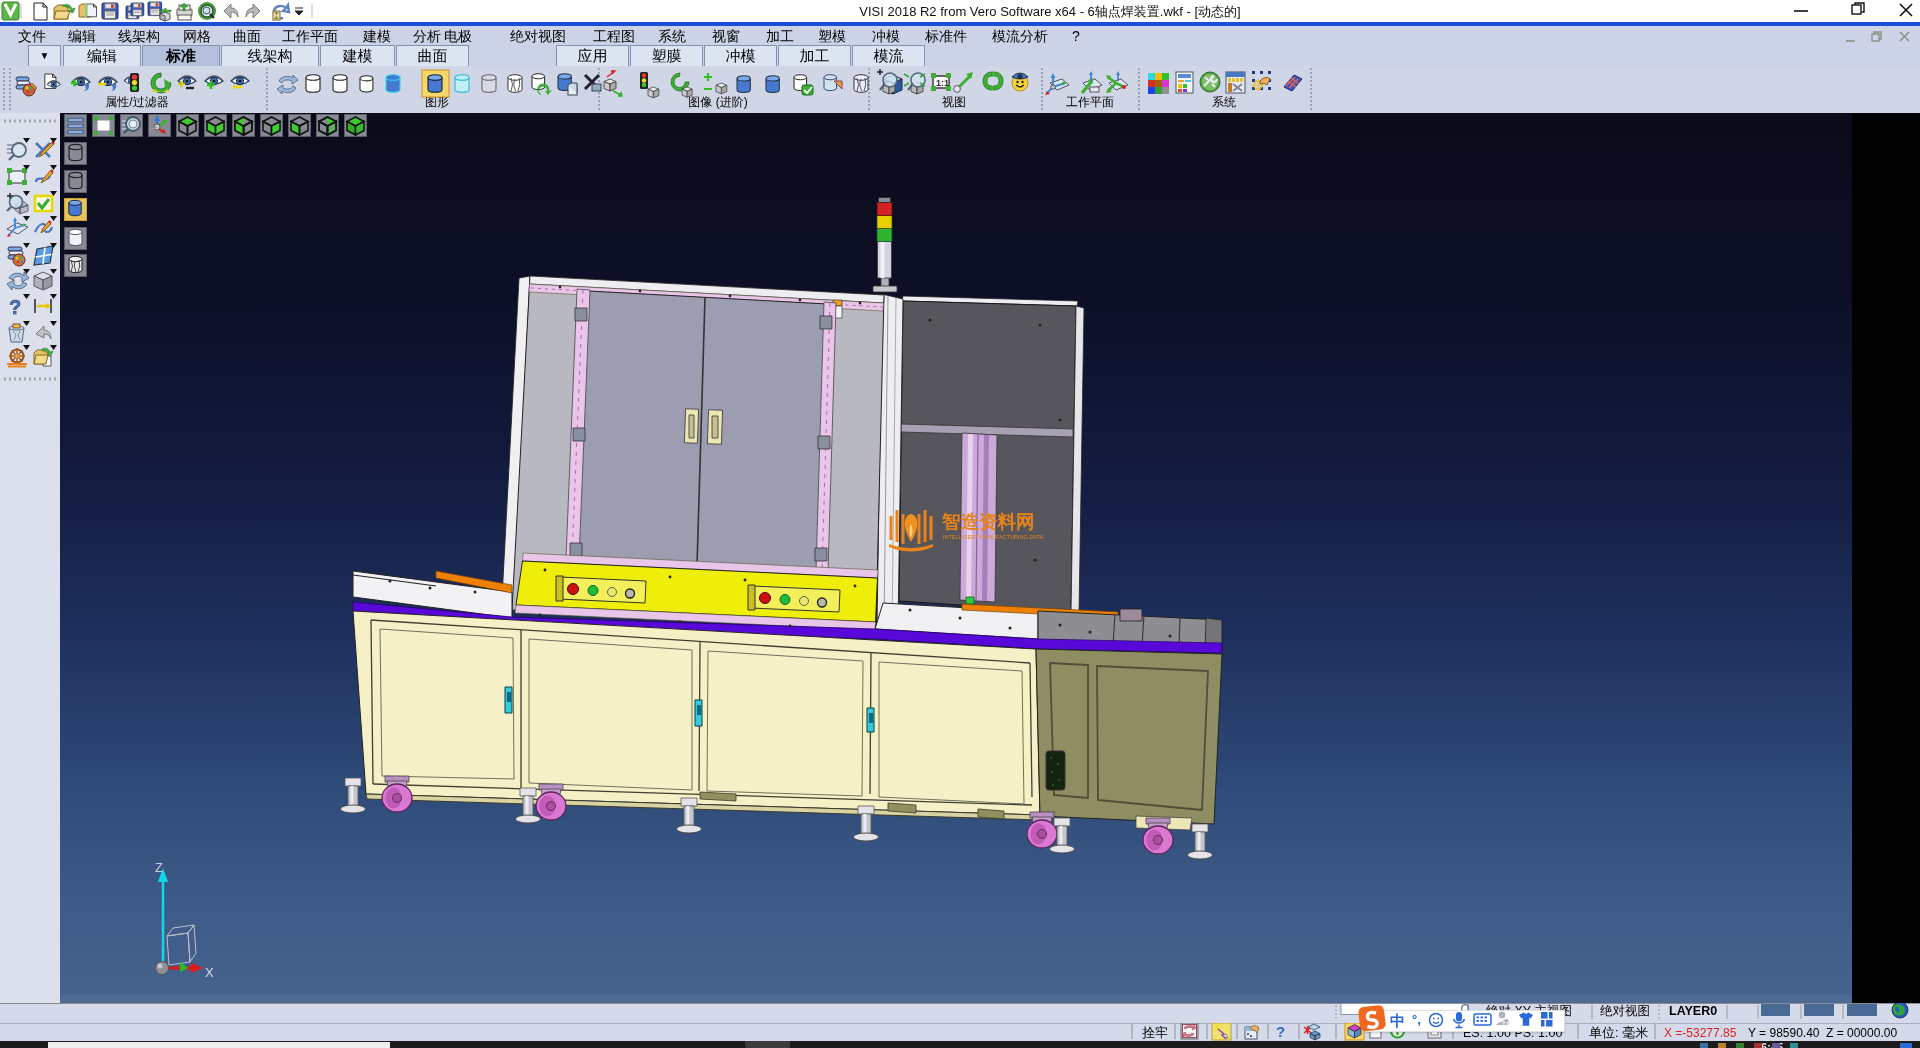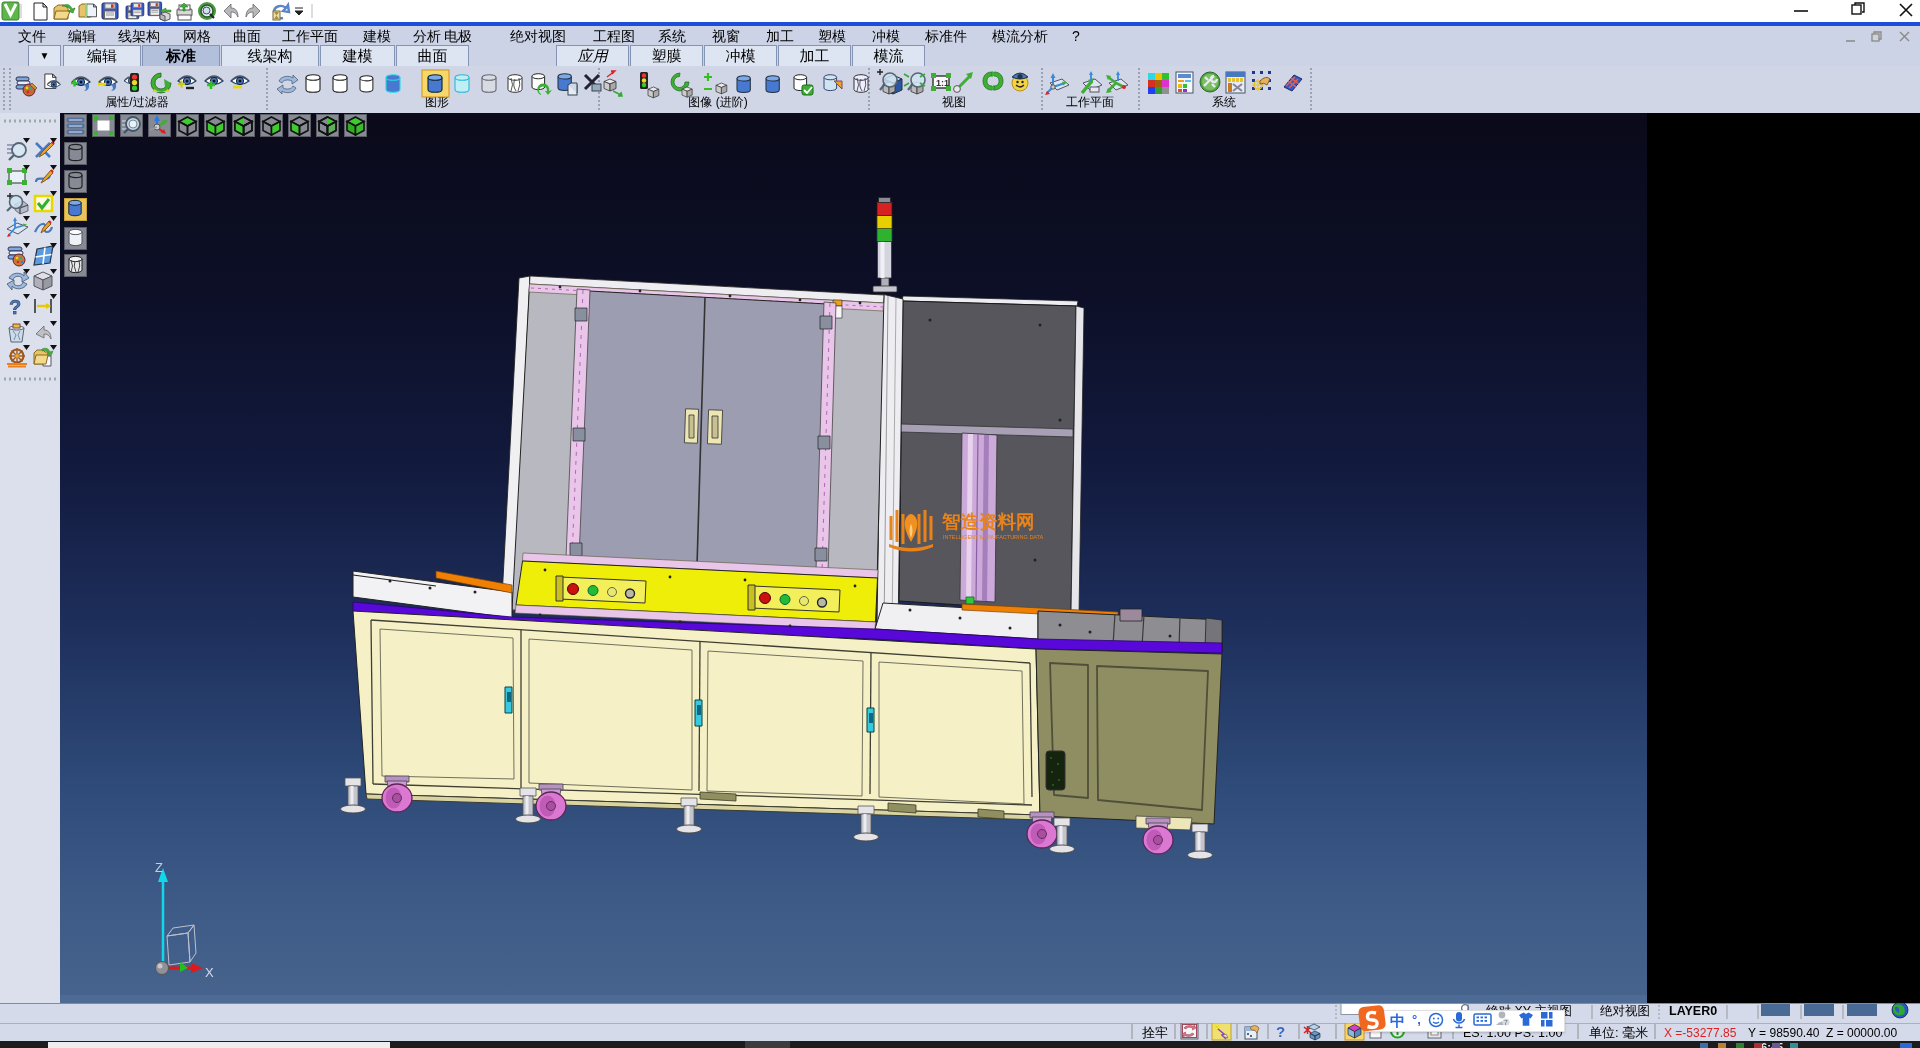--- a/index.html
+++ b/index.html
@@ -7,21 +7,21 @@
 #title-text{position:absolute;left:180px;top:3px;width:1740px;text-align:center;font-size:13px;color:#111}
 #menubar{position:absolute;left:0;top:22px;width:1920px;height:22px;background:#ccd3e6;border-top:4px solid #1d4ed8}
 .menu-item{position:absolute;top:2px;font-size:14px;color:#000}
 #tabbar{position:absolute;left:0;top:44px;width:1920px;height:22px;background:#ccd3e6}
 .tab{position:absolute;top:1px;height:21px;font-size:15px;color:#000;border:1px solid #8494b4;border-bottom:none;background:#dde4f2;padding-top:1px;text-align:center}
 .tab.active{background:#b2c0dc;color:#000;font-weight:bold}
 #toolbar{position:absolute;left:0;top:66px;width:1920px;height:47px;background:#d0d6e6}
 .grplabel{position:absolute;top:28px;font-size:12px;color:#000;transform:translateX(-50%)}
 .vsep{position:absolute;top:2px;height:42px;width:0;border-left:2px dotted #9aa2b5}
 #leftpanel{position:absolute;left:0;top:113px;width:60px;height:890px;background:#dce0ec}
-#viewport{position:absolute;left:60px;top:113px;width:1587px;height:890px;overflow:hidden;
+#viewport{position:absolute;left:60px;top:113px;width:1792px;height:890px;overflow:hidden;
  background:linear-gradient(180deg,#0a0a1a 0%,#0c0f26 20%,#121a3e 40%,#1e2f5c 58%,#2e4a78 75%,#3d5a87 88%,#47648e 100%)}
 #status1{position:absolute;left:0;top:1003px;width:1920px;height:20px;background:#d4daе9;background:#d4dae9;border-top:1px solid #8a8a8a}
 #status2{position:absolute;left:0;top:1023px;width:1920px;height:18px;background:#d4dae9;border-top:1px solid #aab0c0}
 #taskbar{position:absolute;left:0;top:1041px;width:1920px;height:7px;background:#1c1c1c}
 .tbtn{position:absolute;width:23px;height:23px;background:#878a95;border:1px solid #5a5d66}
 .cyl{position:absolute;width:23px;height:23px;background:#878a95;border:1px solid #5a5d66}
 svg{display:block}
 </style></head><body>
 
 <div id="titlebar">
@@ -103,20 +103,21 @@
       </g>
 <g transform="translate(270,3)">
         <path d="M4 9 C4 3 12 1 16 5 L13 8 L19 9 L18 2 L16 5" fill="none" stroke="#5b85c8" stroke-width="2.4"></path>
         <path d="M4 9 C4 14 9 16 13 15" fill="none" stroke="#5b85c8" stroke-width="2.4"></path>
         <rect x="3" y="8" width="7" height="9" fill="#e8dfb8" stroke="#776a30"></rect>
         <path d="M4 9 h5 l-2.5 3.5 z M4 16 h5 l-2.5 -3.5 z" fill="#a89040"></path>
       </g>
 <path d="M295 8 h8 M295 11 l4 4 4 -4 z" stroke="#222" fill="#222"></path>
 <line x1="312" y1="4" x2="312" y2="18" stroke="#bbb"></line>
 </svg>
+<div id="title-text">VISI 2018 R2 from Vero Software x64 - 6轴点焊装置.wkf - [动态的]</div>
 <svg class="abs" style="left:1780;top:0" width="140" height="22" viewBox="0 0 140 22">
 <line x1="14" y1="11" x2="28" y2="11" stroke="#111" stroke-width="1.6"></line>
 <rect x="72" y="5" width="9" height="9" fill="none" stroke="#111" stroke-width="1.4"></rect>
       <path d="M75 5 v-2 h9 v9 h-2" fill="none" stroke="#111" stroke-width="1.4"></path>
 <path d="M120 4 l12 12 M132 4 l-12 12" stroke="#111" stroke-width="1.6"></path>
 </svg>
 </div>
 <div id="menubar">
 <div class="menu-item" style="left:18px">文件</div>
 <div class="menu-item" style="left:68px">编辑</div>
@@ -145,21 +146,21 @@
 </svg>
 </div>
 <div id="tabbar">
 <div class="tab" style="left:28px;width:33px;font-size:10px;padding-top:4px;">▼</div>
 <div class="tab" style="left:63px;width:78px;">编辑</div>
 <div class="tab active" style="left:142px;width:78px;">标准</div>
 <div class="tab" style="left:221px;width:98px;">线架构</div>
 <div class="tab" style="left:320px;width:75px;">建模</div>
 <div class="tab" style="left:396px;width:73px;">曲面</div>
 <div class="tab" style="left:470px;width:73px;margin-top:21px;">尺寸</div>
-<div class="tab" style="left:556px;width:73px;font-style:italic;">应用</div>
+<div class="tab" style="left:556px;width:73px;">应用</div>
 <div class="tab" style="left:630px;width:73px;">塑膜</div>
 <div class="tab" style="left:704px;width:73px;">冲模</div>
 <div class="tab" style="left:778px;width:73px;">加工</div>
 <div class="tab" style="left:852px;width:73px;">模流</div>
 </div>
 <div id="toolbar">
 <div class="vsep" style="left:3px"></div>
     <div class="vsep" style="left:9px"></div>
 <div class="vsep" style="left:266px"></div>
 <div class="vsep" style="left:598px"></div>

